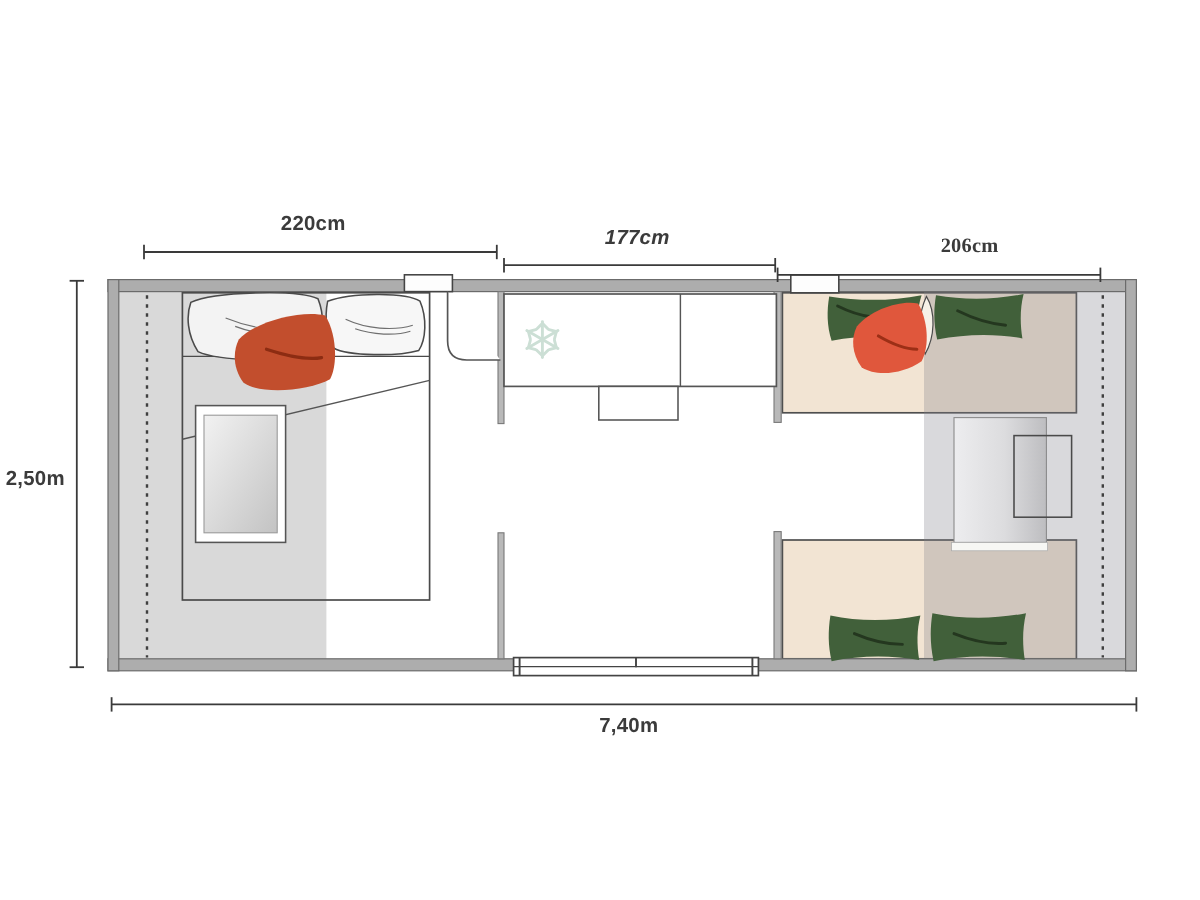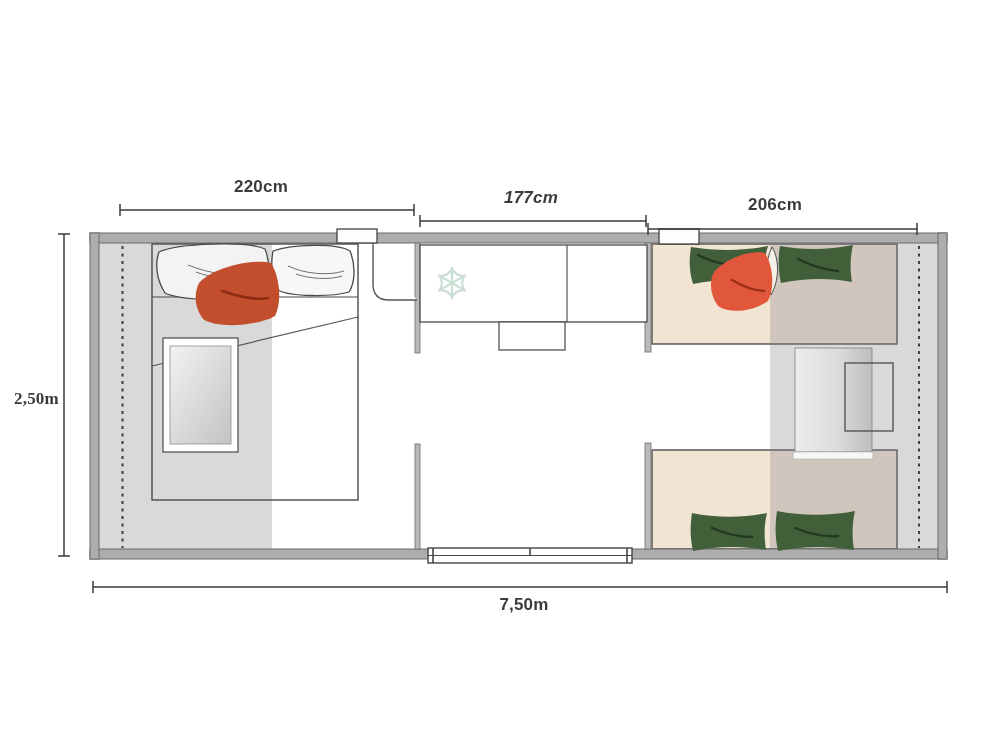--- a/index.html
+++ b/index.html
@@ -164,17 +164,17 @@
       <line x1="58" y1="556" x2="70" y2="556"></line>
 
       <line x1="93" y1="587" x2="947" y2="587"></line>
       <line x1="93" y1="581" x2="93" y2="593"></line>
       <line x1="947" y1="581" x2="947" y2="593"></line>
     </g>
   </svg>
 
   <div class="dim-label" style="left:211px;top:177px;width:100px;">220cm</div>
   <div class="dim-label" style="left:481px;top:188px;width:100px;font-style:italic;">177cm</div>
-  <div class="dim-label" style="left:725px;top:195px;width:100px;">206cm</div>
-  <div class="dim-label" style="left:14px;top:389px;width:54px;text-align:left;font-family:Liberation Serif, serif;">2,50m</div>
-  <div class="dim-label" style="left:474px;top:595px;width:100px;">7,50m</div>
+  <div class="dim-label" style="left:758px;top:195px;width:100px;font-family:Liberation Serif, serif;">206cm</div>
+  <div class="dim-label" style="left:0;top:389px;width:54px;text-align:right;">2,50m</div>
+  <div class="dim-label" style="left:474px;top:595px;width:100px;">7,40m</div>
 
 </div>
 
 </body></html>

